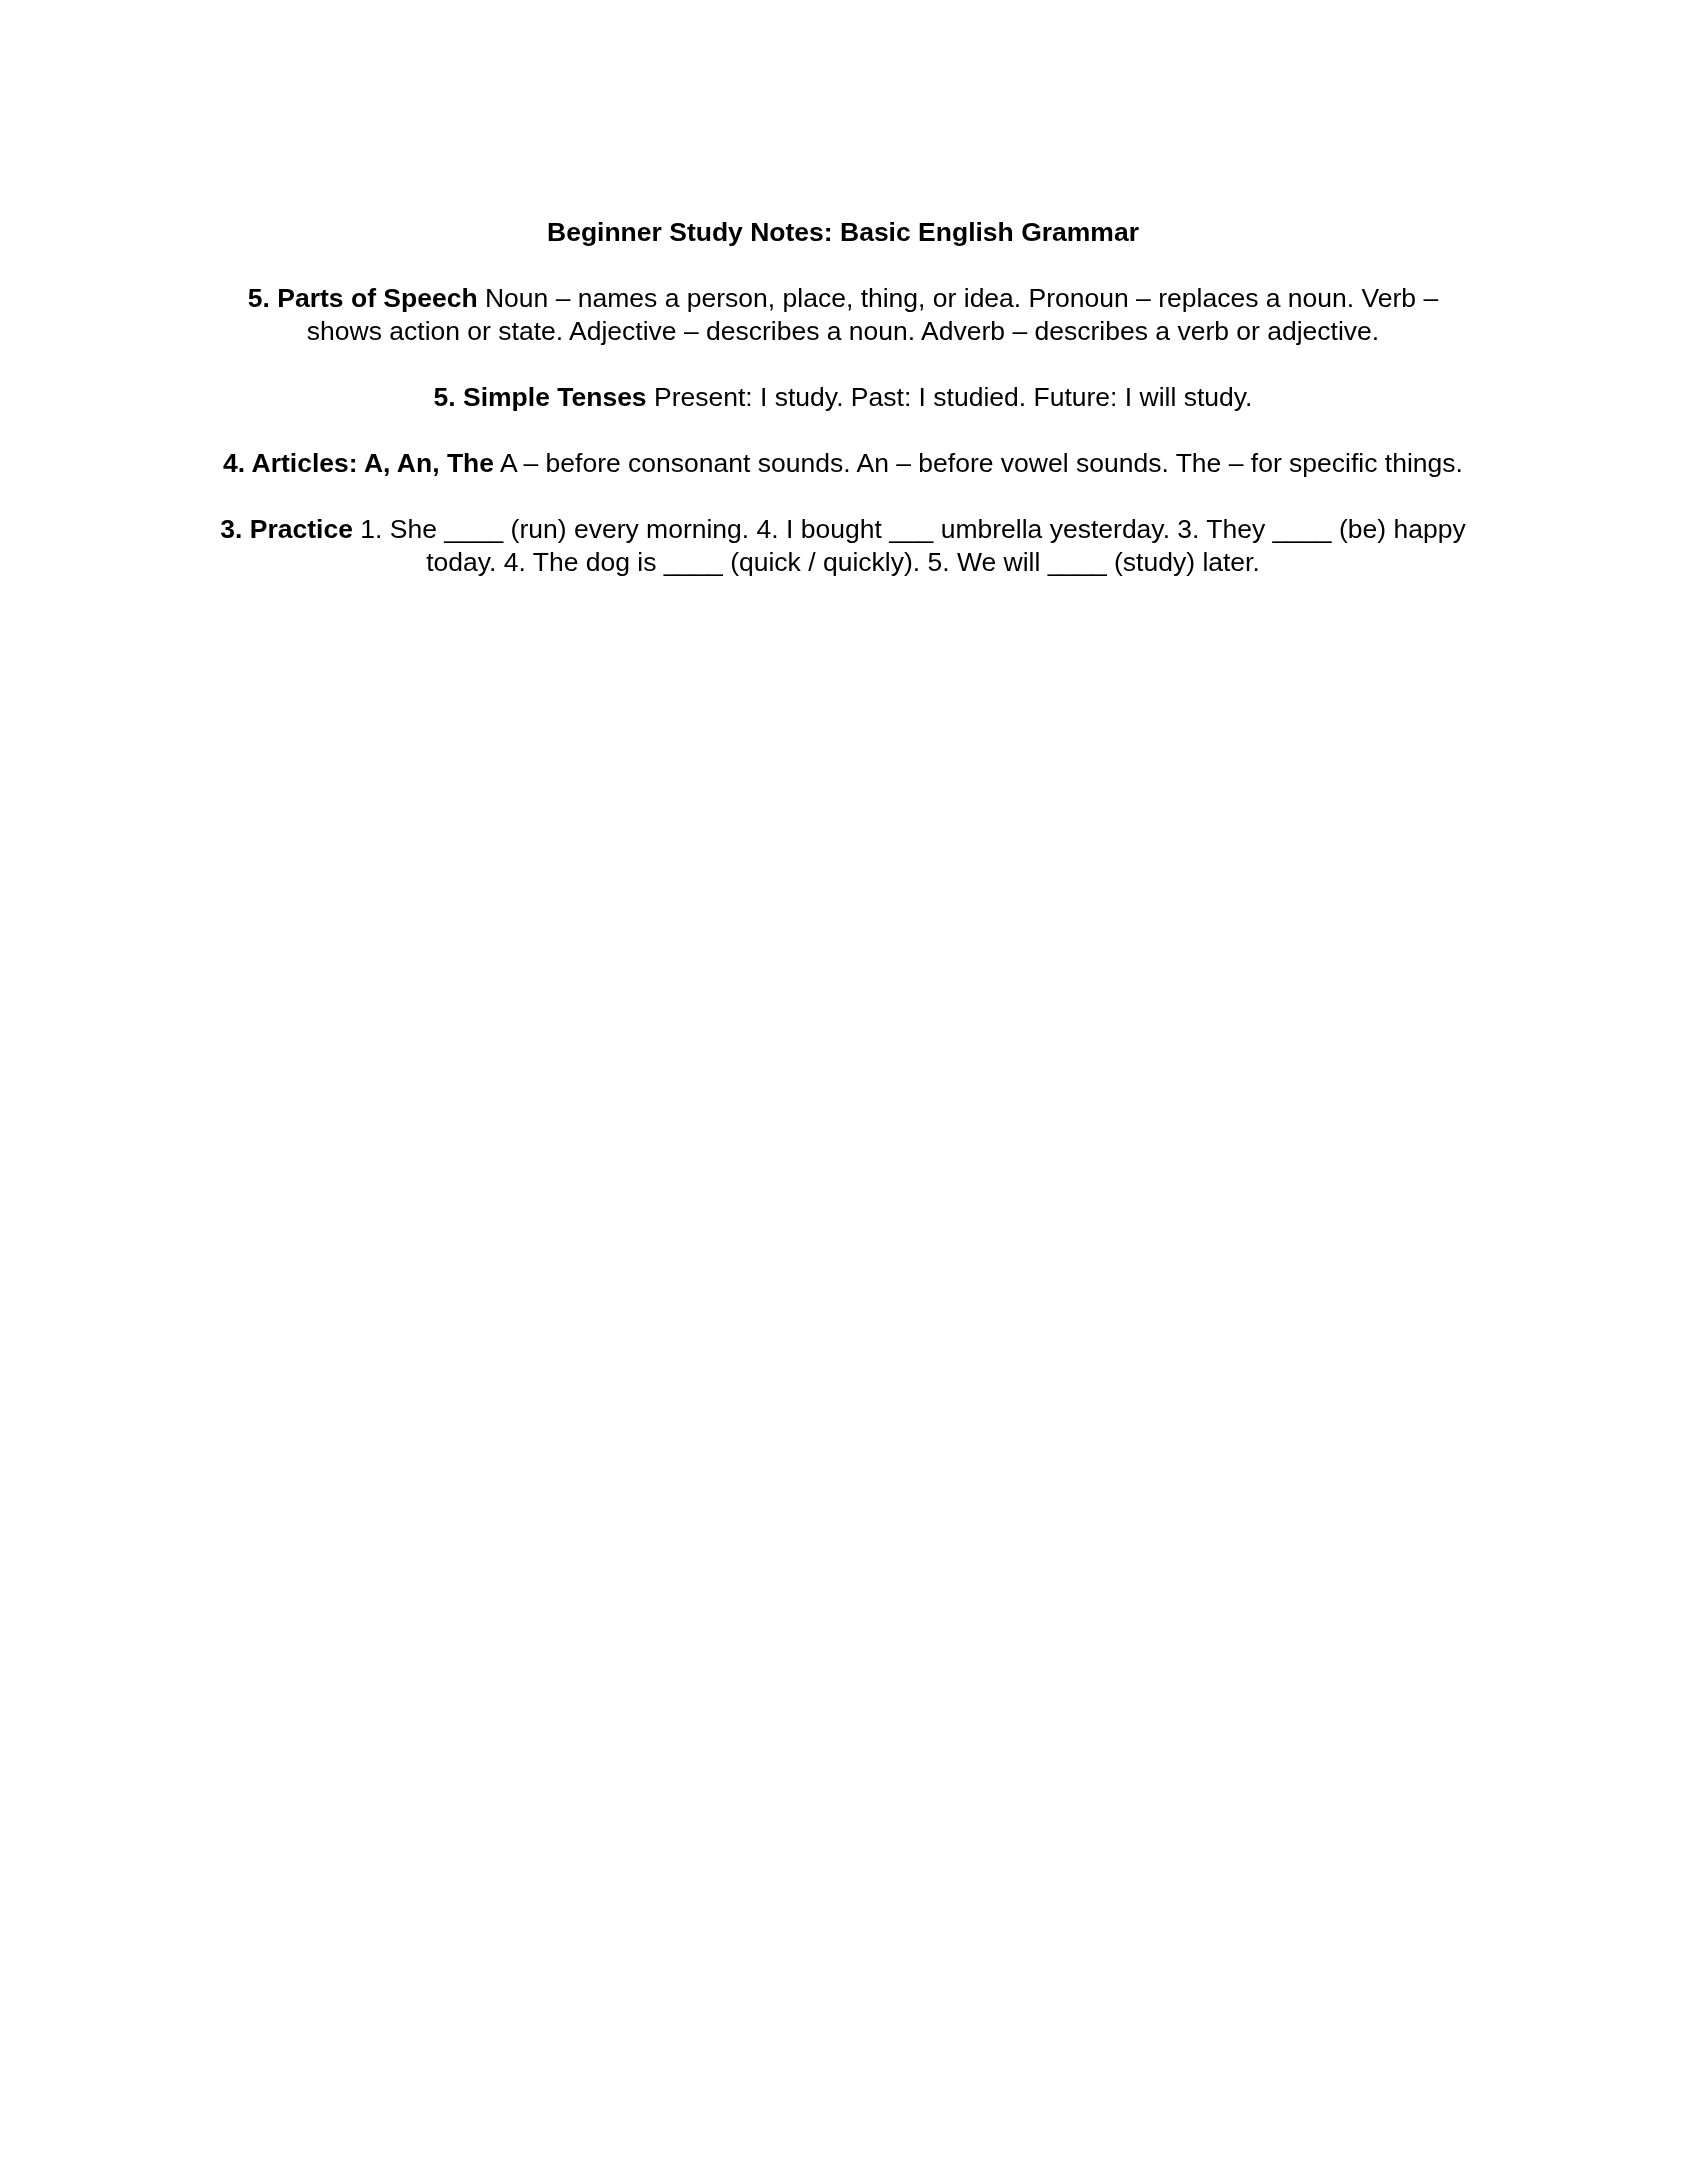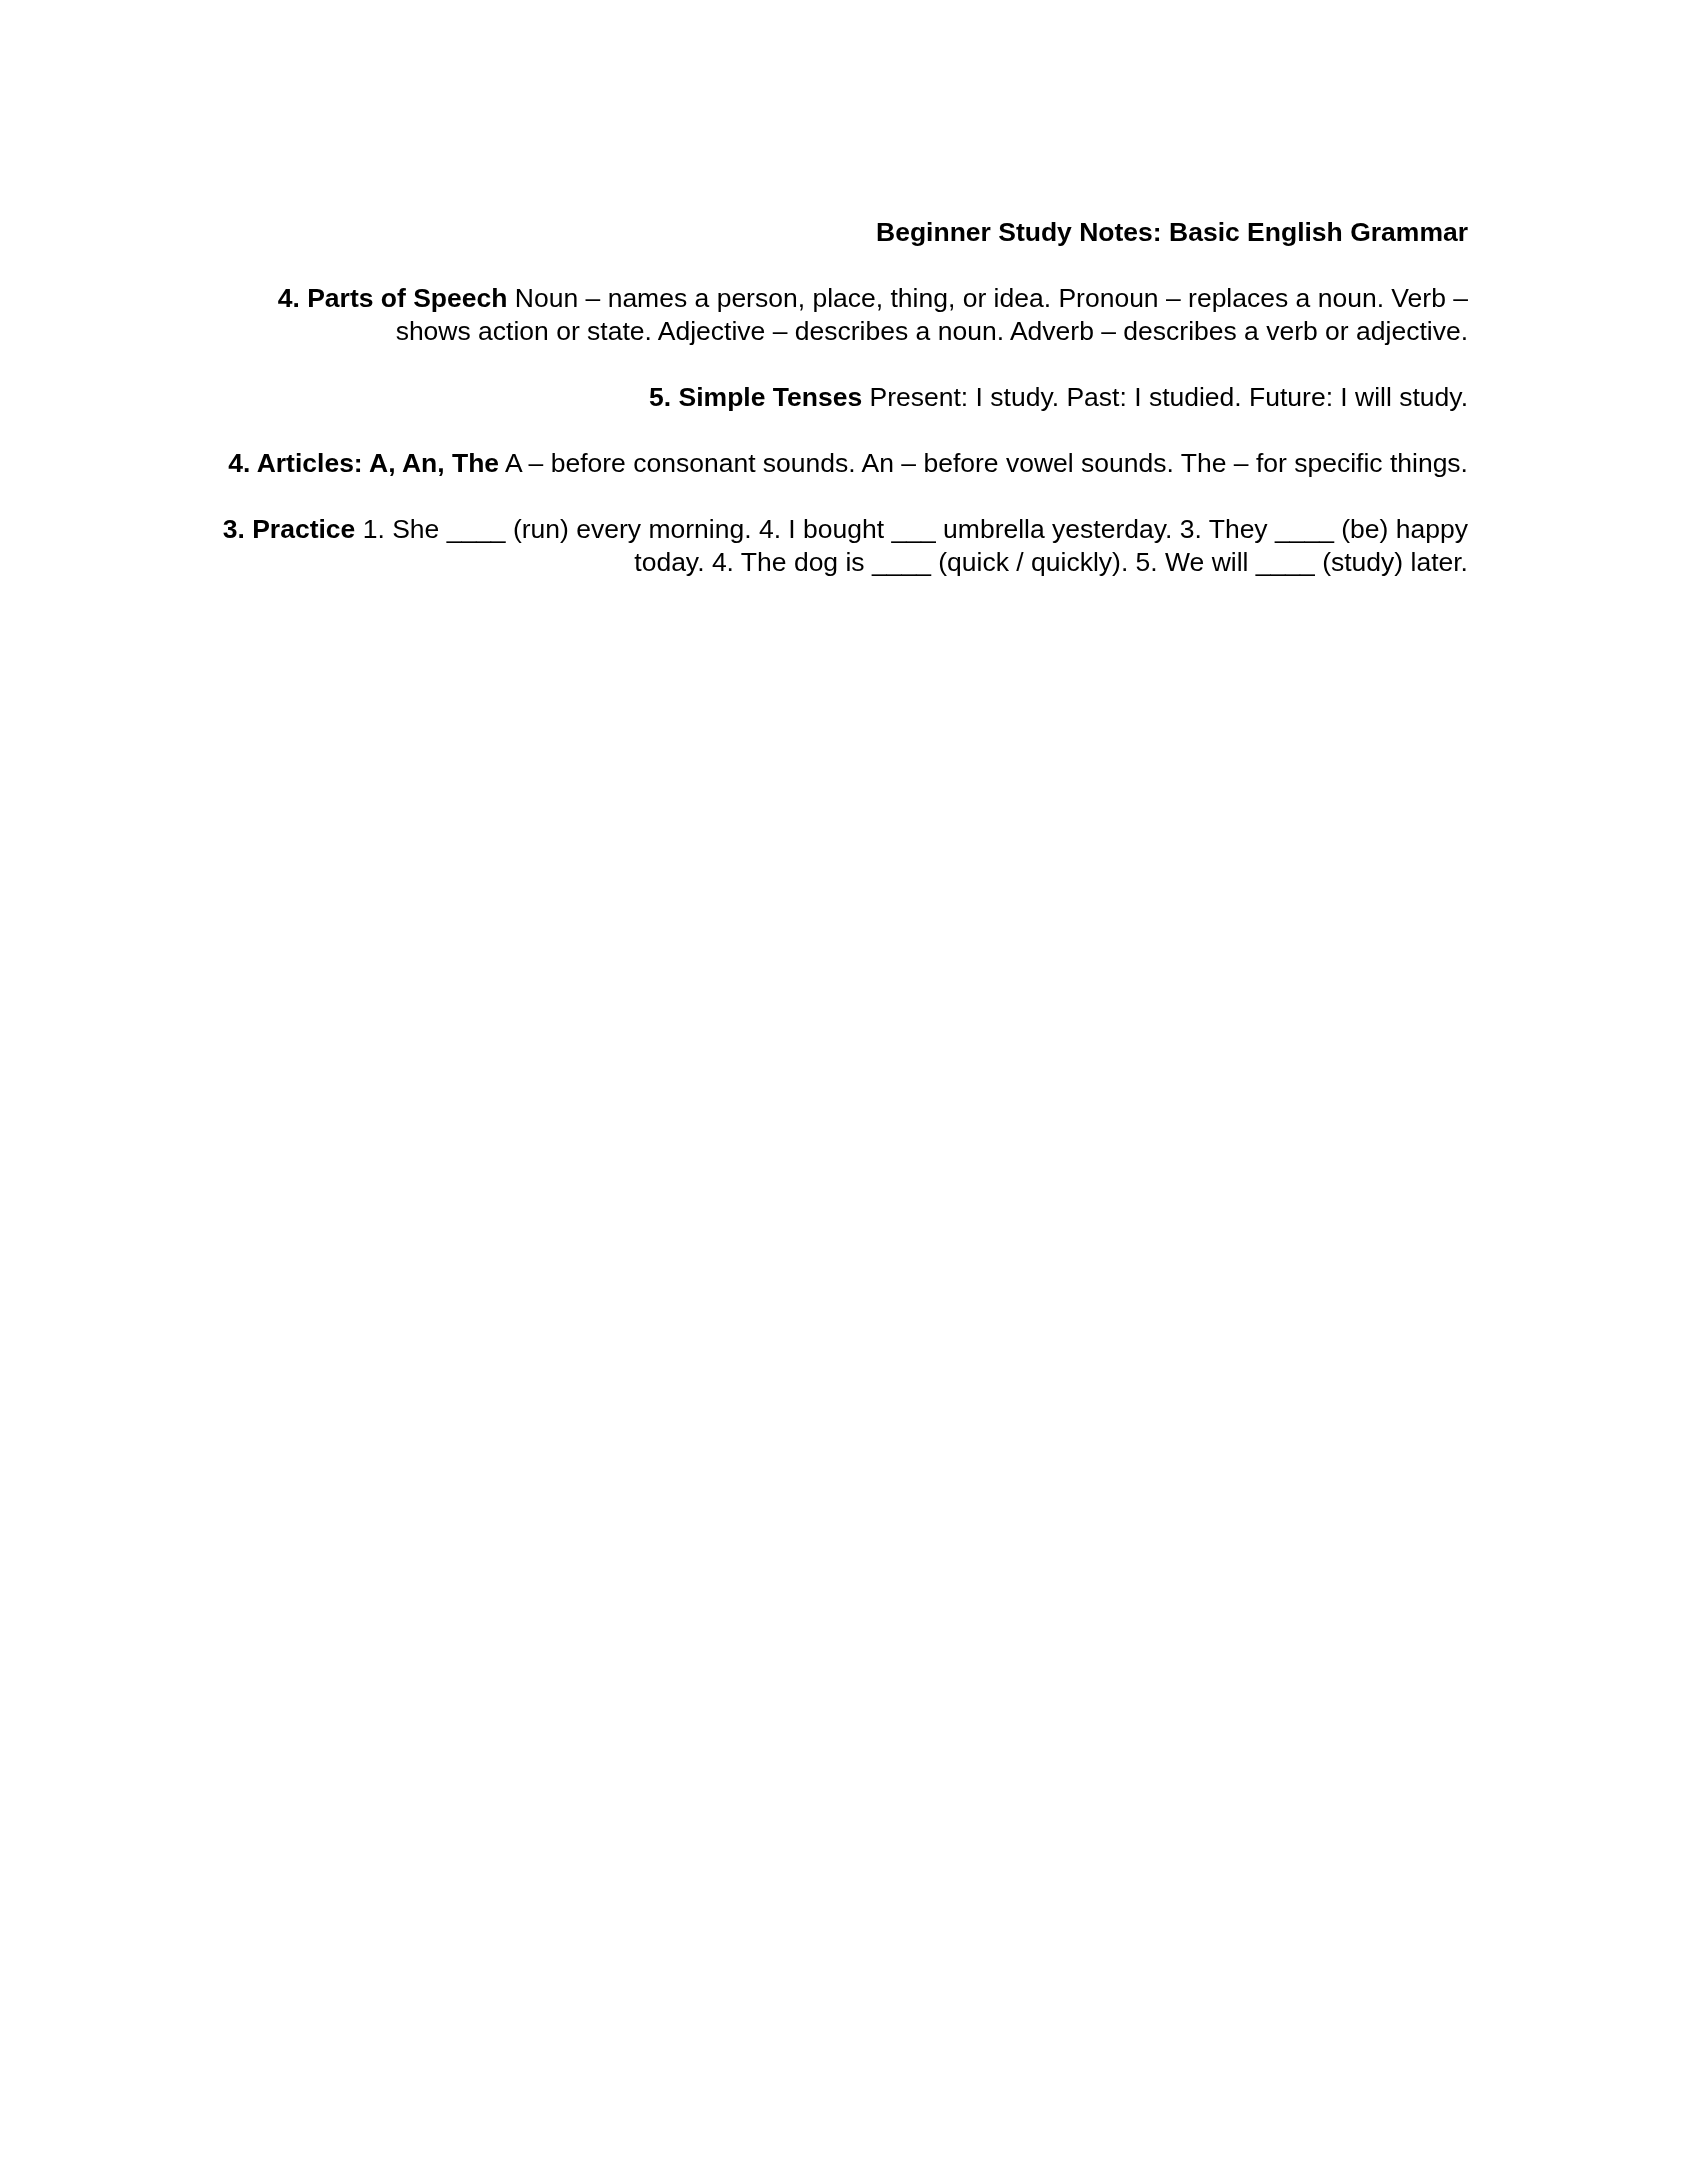--- a/index.html
+++ b/index.html
@@ -17,21 +17,21 @@
   }
   .content {
     position: absolute;
     left: 218px;
     top: 216px;
     width: 1250px;
     font-family: "Liberation Sans", sans-serif;
     font-size: 26.5px;
     line-height: 33px;
     color: #000000;
-    text-align: right;
+    text-align: center;
   }
   .doc-title {
     font-family: "Liberation Sans", sans-serif;
     font-size: 26.5px;
     line-height: 33px;
     font-weight: bold;
     margin: 0 0 33px 0;
   }
   .paragraph {
     margin: 0 0 33px 0;
@@ -45,21 +45,21 @@
 </style>
 </head>
 <body>
 
 <div class="page">
   <div class="content">
 
     <h1 class="doc-title">Beginner Study Notes: Basic English Grammar</h1>
 
     <p class="paragraph">
-      <span class="sec-heading">4. Parts of Speech</span>
+      <span class="sec-heading">5. Parts of Speech</span>
       <span class="sec-body">Noun – names a person, place, thing, or idea. Pronoun – replaces a noun. Verb – shows action or state. Adjective – describes a noun. Adverb – describes a verb or adjective.</span>
     </p>
 
 
     <p class="paragraph">
       <span class="sec-heading">5. Simple Tenses</span>
       <span class="sec-body">Present: I study. Past: I studied. Future: I will study.</span>
     </p>
 
     <p class="paragraph">

